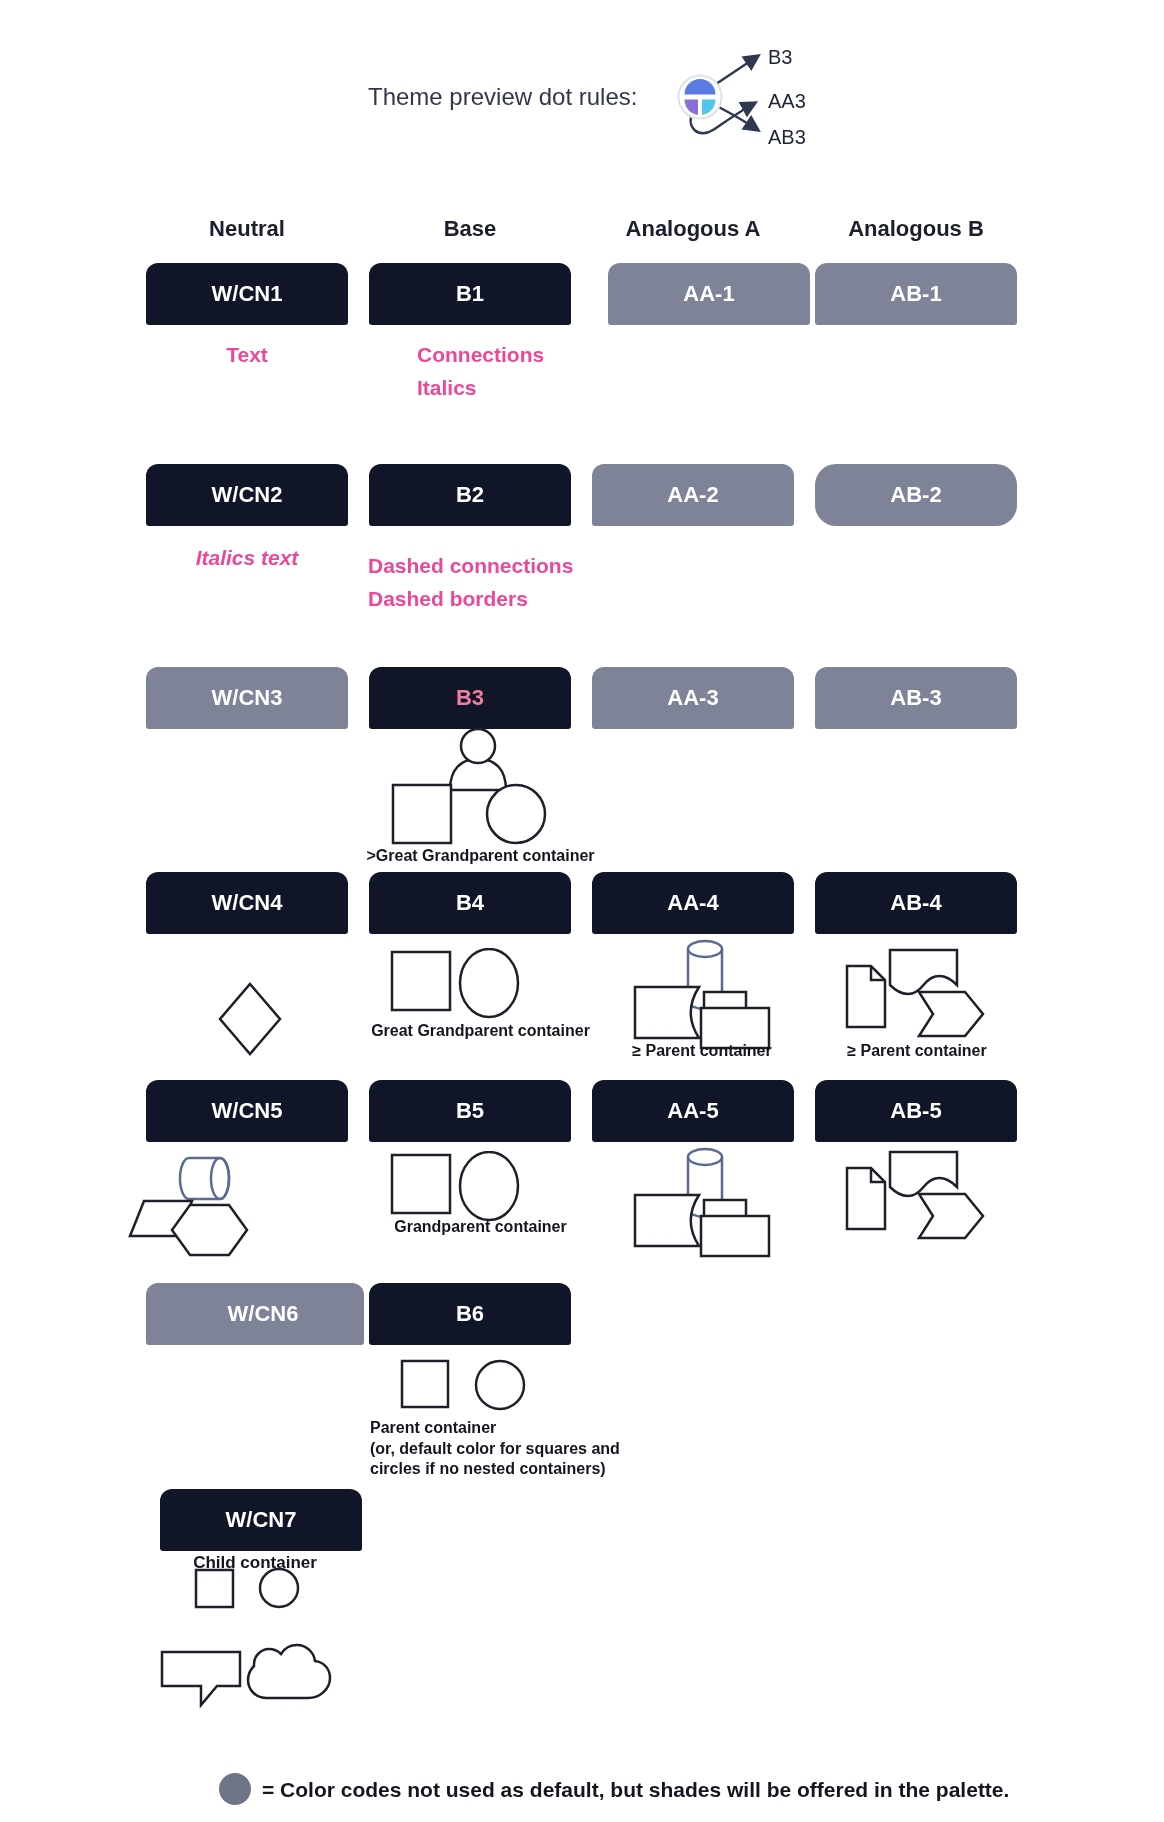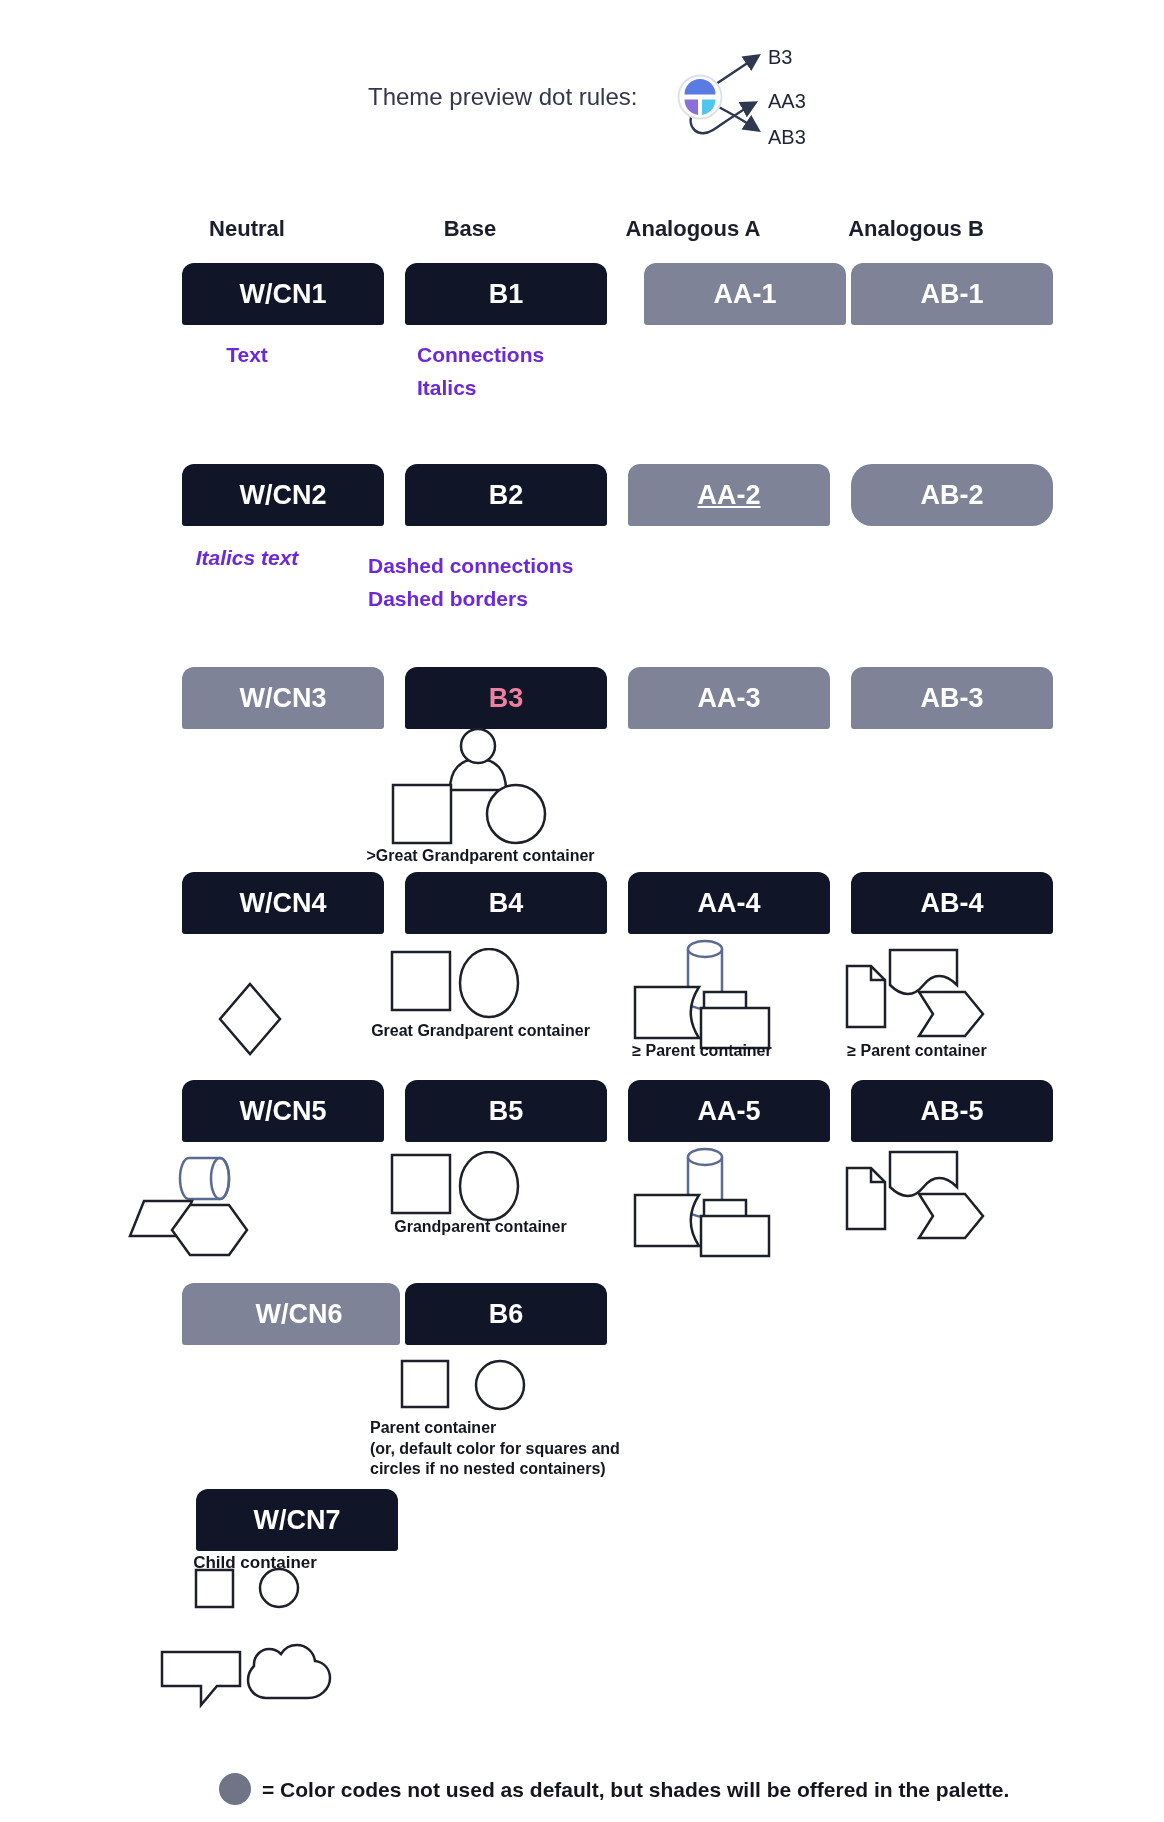--- a/index.html
+++ b/index.html
@@ -2,25 +2,25 @@
 <html><head>
 <meta charset="utf-8">
 <style>
   html,body{margin:0;padding:0;background:#ffffff;}
   #canvas{position:relative;width:1164px;height:1822px;background:#ffffff;
     font-family:"Liberation Sans",sans-serif;color:#1b1e2b;overflow:hidden;}
   .title{position:absolute;left:368px;top:83px;font-size:24px;font-weight:500;color:#33374a;white-space:nowrap;}
   .dot-label{position:absolute;left:768px;font-size:20px;font-weight:400;color:#1e2436;white-space:nowrap;}
   .col-header{position:absolute;top:216px;width:202px;text-align:center;font-size:22px;font-weight:700;color:#1b1e2b;}
   .swatch{position:absolute;width:202px;height:62px;border-radius:12px 12px 3px 3px;
-    display:flex;align-items:center;justify-content:center;font-size:27px;font-weight:700;color:#ffffff;margin-left:36px;}
+    display:flex;align-items:center;justify-content:center;font-size:22px;font-weight:700;color:#ffffff;}
   .swatch.dark{background:#101628;}
   .swatch.gray{background:#7e8397;}
   .swatch.pink{color:#ee7f9e;}
-  .note{position:absolute;font-size:21px;font-weight:700;line-height:33px;color:#6d28d9;white-space:nowrap;}
+  .note{position:absolute;font-size:21px;font-weight:700;line-height:33px;color:#ec4899;white-space:nowrap;}
   .note.center{text-align:center;width:202px;}
   .shape-label{position:absolute;font-size:16px;font-weight:700;color:#14161f;white-space:nowrap;}
   .shape-label.center{text-align:center;}
   .multiline div{white-space:nowrap;}
   .shapes{position:absolute;}
   .outline{fill:#ffffff;stroke:#1e2029;stroke-width:2.5;}
   .outline-thin{fill:none;stroke:#1e2029;stroke-width:2.5;}
   .cyl{fill:#ffffff;stroke:#5a6a92;stroke-width:2.5;}
   .cyl-line{fill:none;stroke:#5a6a92;stroke-width:2.5;}
   .arrow{fill:none;stroke:#2e3850;stroke-width:2.5;}
@@ -71,21 +71,21 @@
   <div class="swatch gray" style="left:608px;top:263px;">AA-1</div>
   <div class="swatch gray" style="left:815px;top:263px;">AB-1</div>
   <div class="note center" style="left:146px;top:338px;">Text</div>
   <div class="note multiline" style="left:417px;top:338px;">
     <div>Connections</div>
     <div>Italics</div>
   </div>
 
   <div class="swatch dark" style="left:146px;top:464px;">W/CN2</div>
   <div class="swatch dark" style="left:369px;top:464px;">B2</div>
-  <div class="swatch gray" style="left:592px;top:464px;text-decoration:underline;">AA-2</div>
+  <div class="swatch gray" style="left:592px;top:464px;">AA-2</div>
   <div class="swatch gray" style="left:815px;top:464px;border-radius:21px;">AB-2</div>
   <div class="note center" style="left:146px;top:541px;font-style:italic;">Italics text</div>
   <div class="note multiline" style="left:368px;top:549px;">
     <div>Dashed connections</div>
     <div>Dashed borders</div>
   </div>
 
   <div class="swatch gray" style="left:146px;top:667px;">W/CN3</div>
   <div class="swatch dark pink" style="left:369px;top:667px;">B3</div>
   <div class="swatch gray" style="left:592px;top:667px;">AA-3</div>

